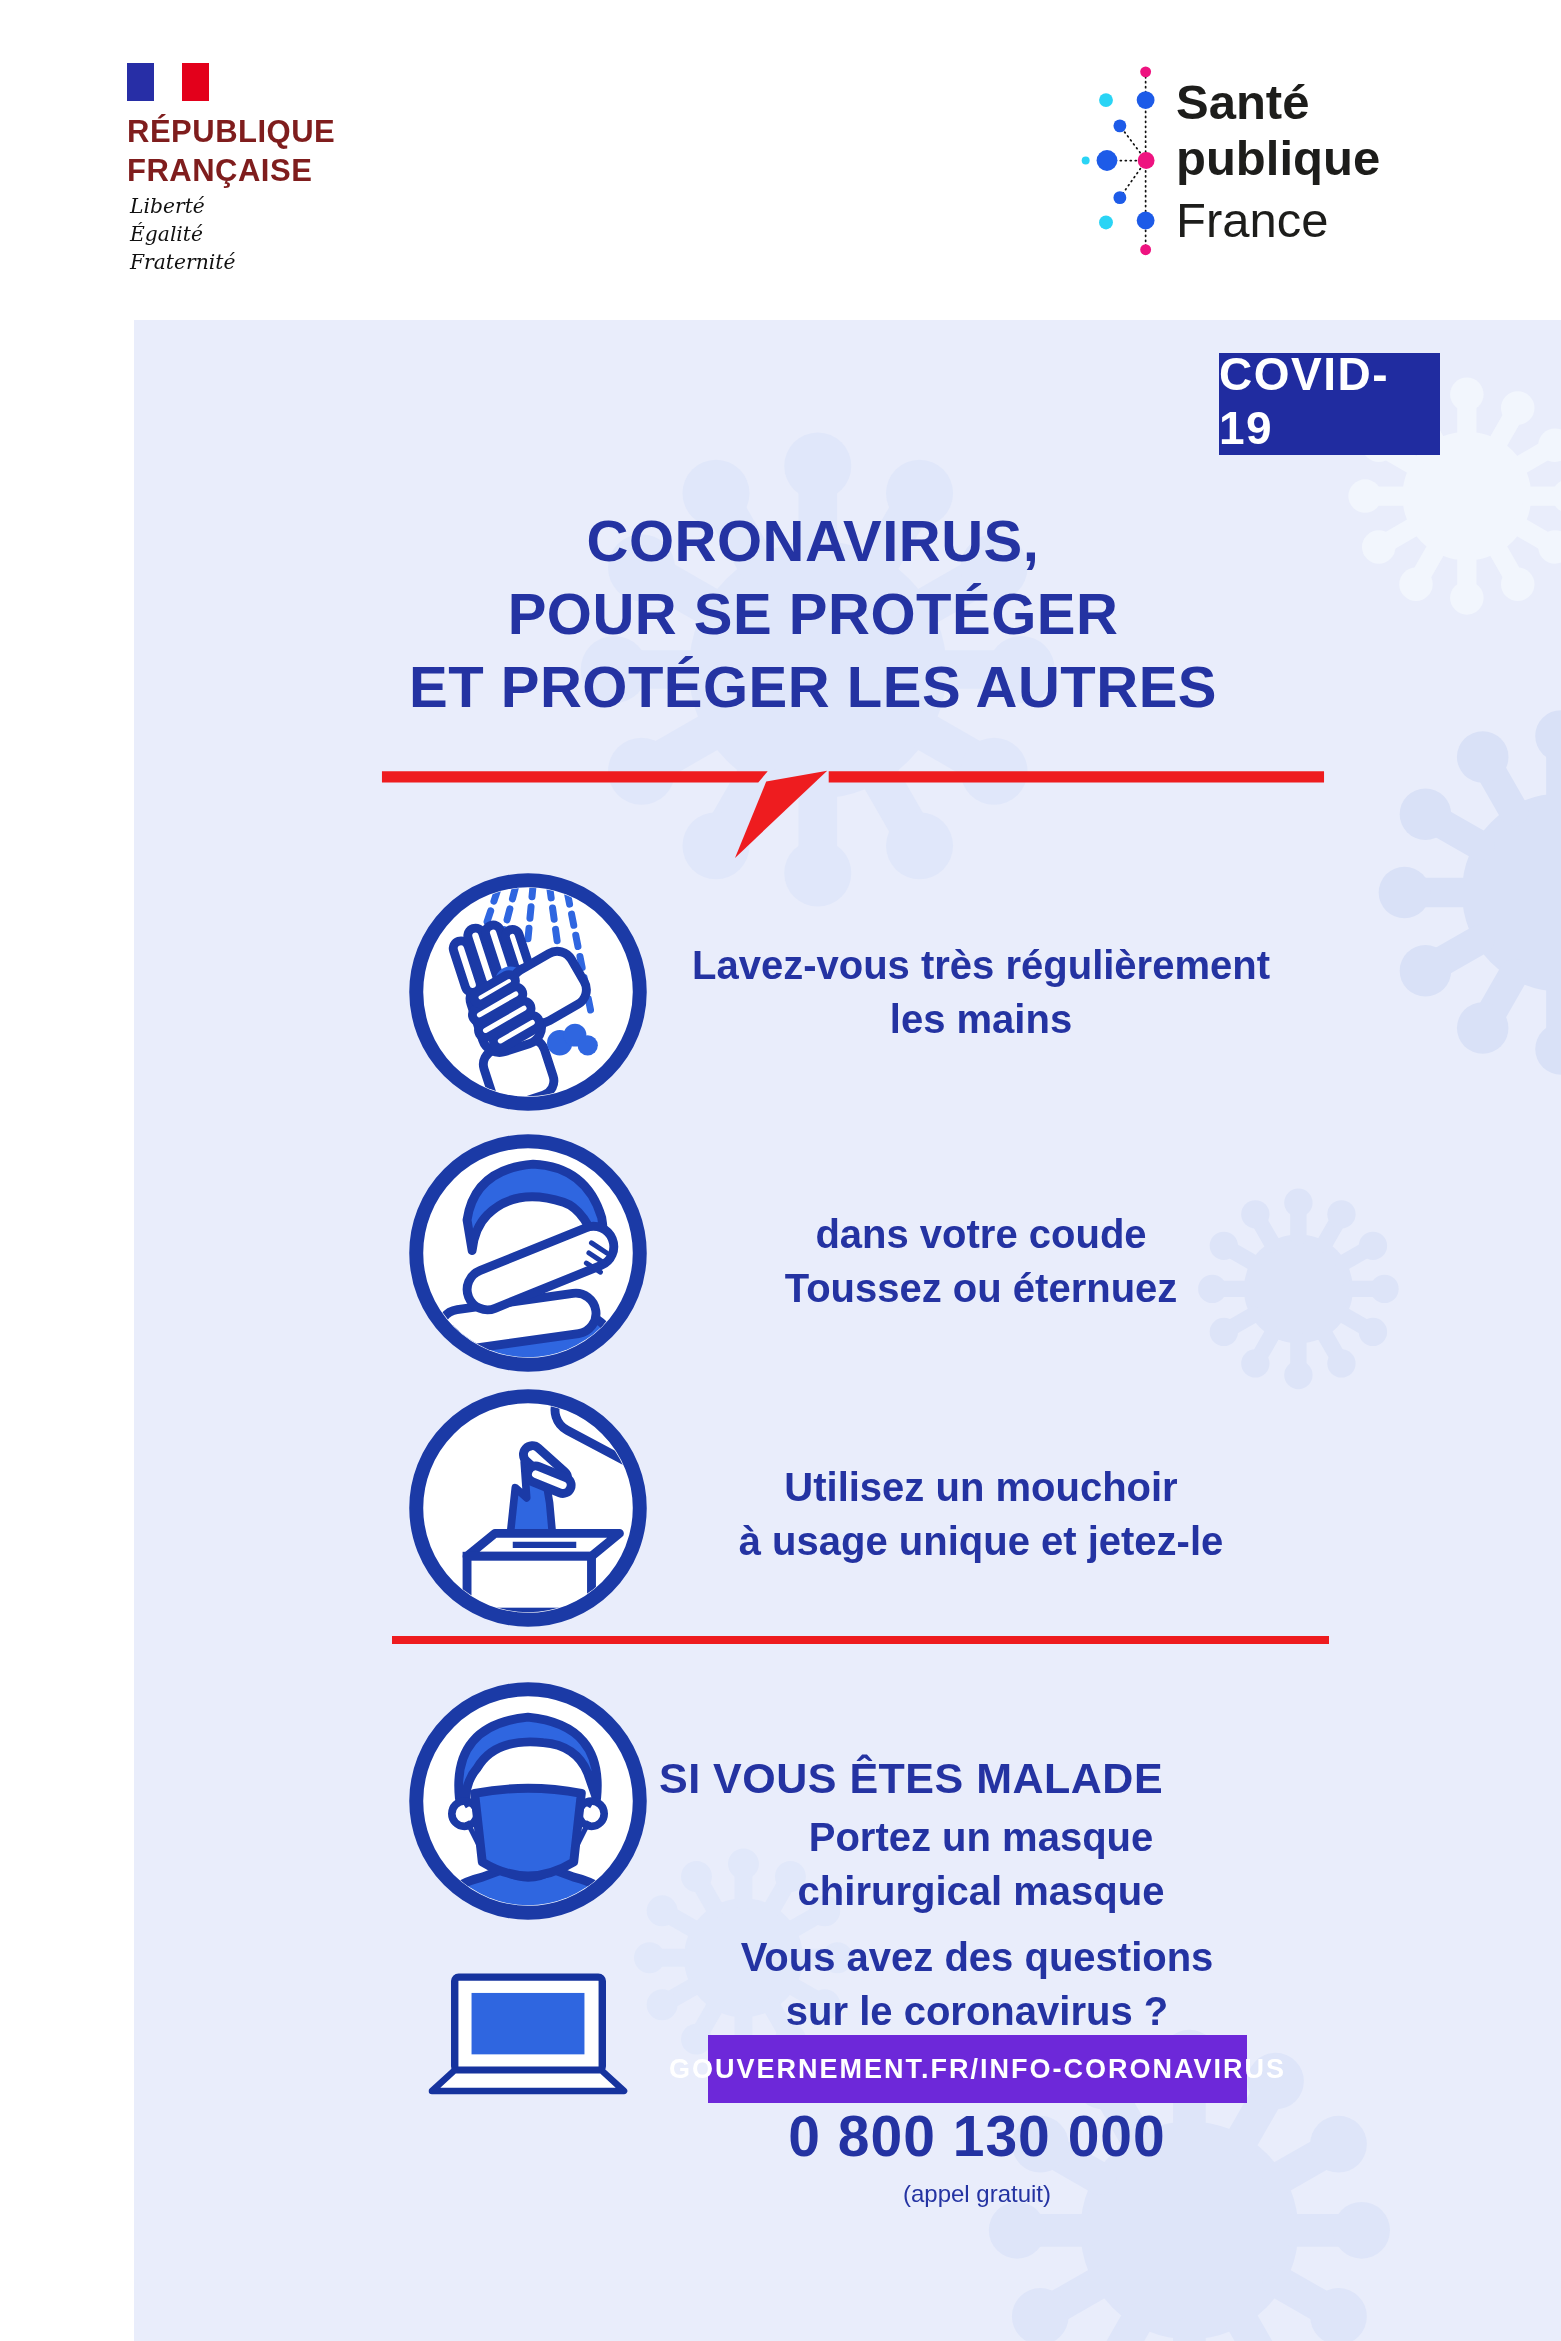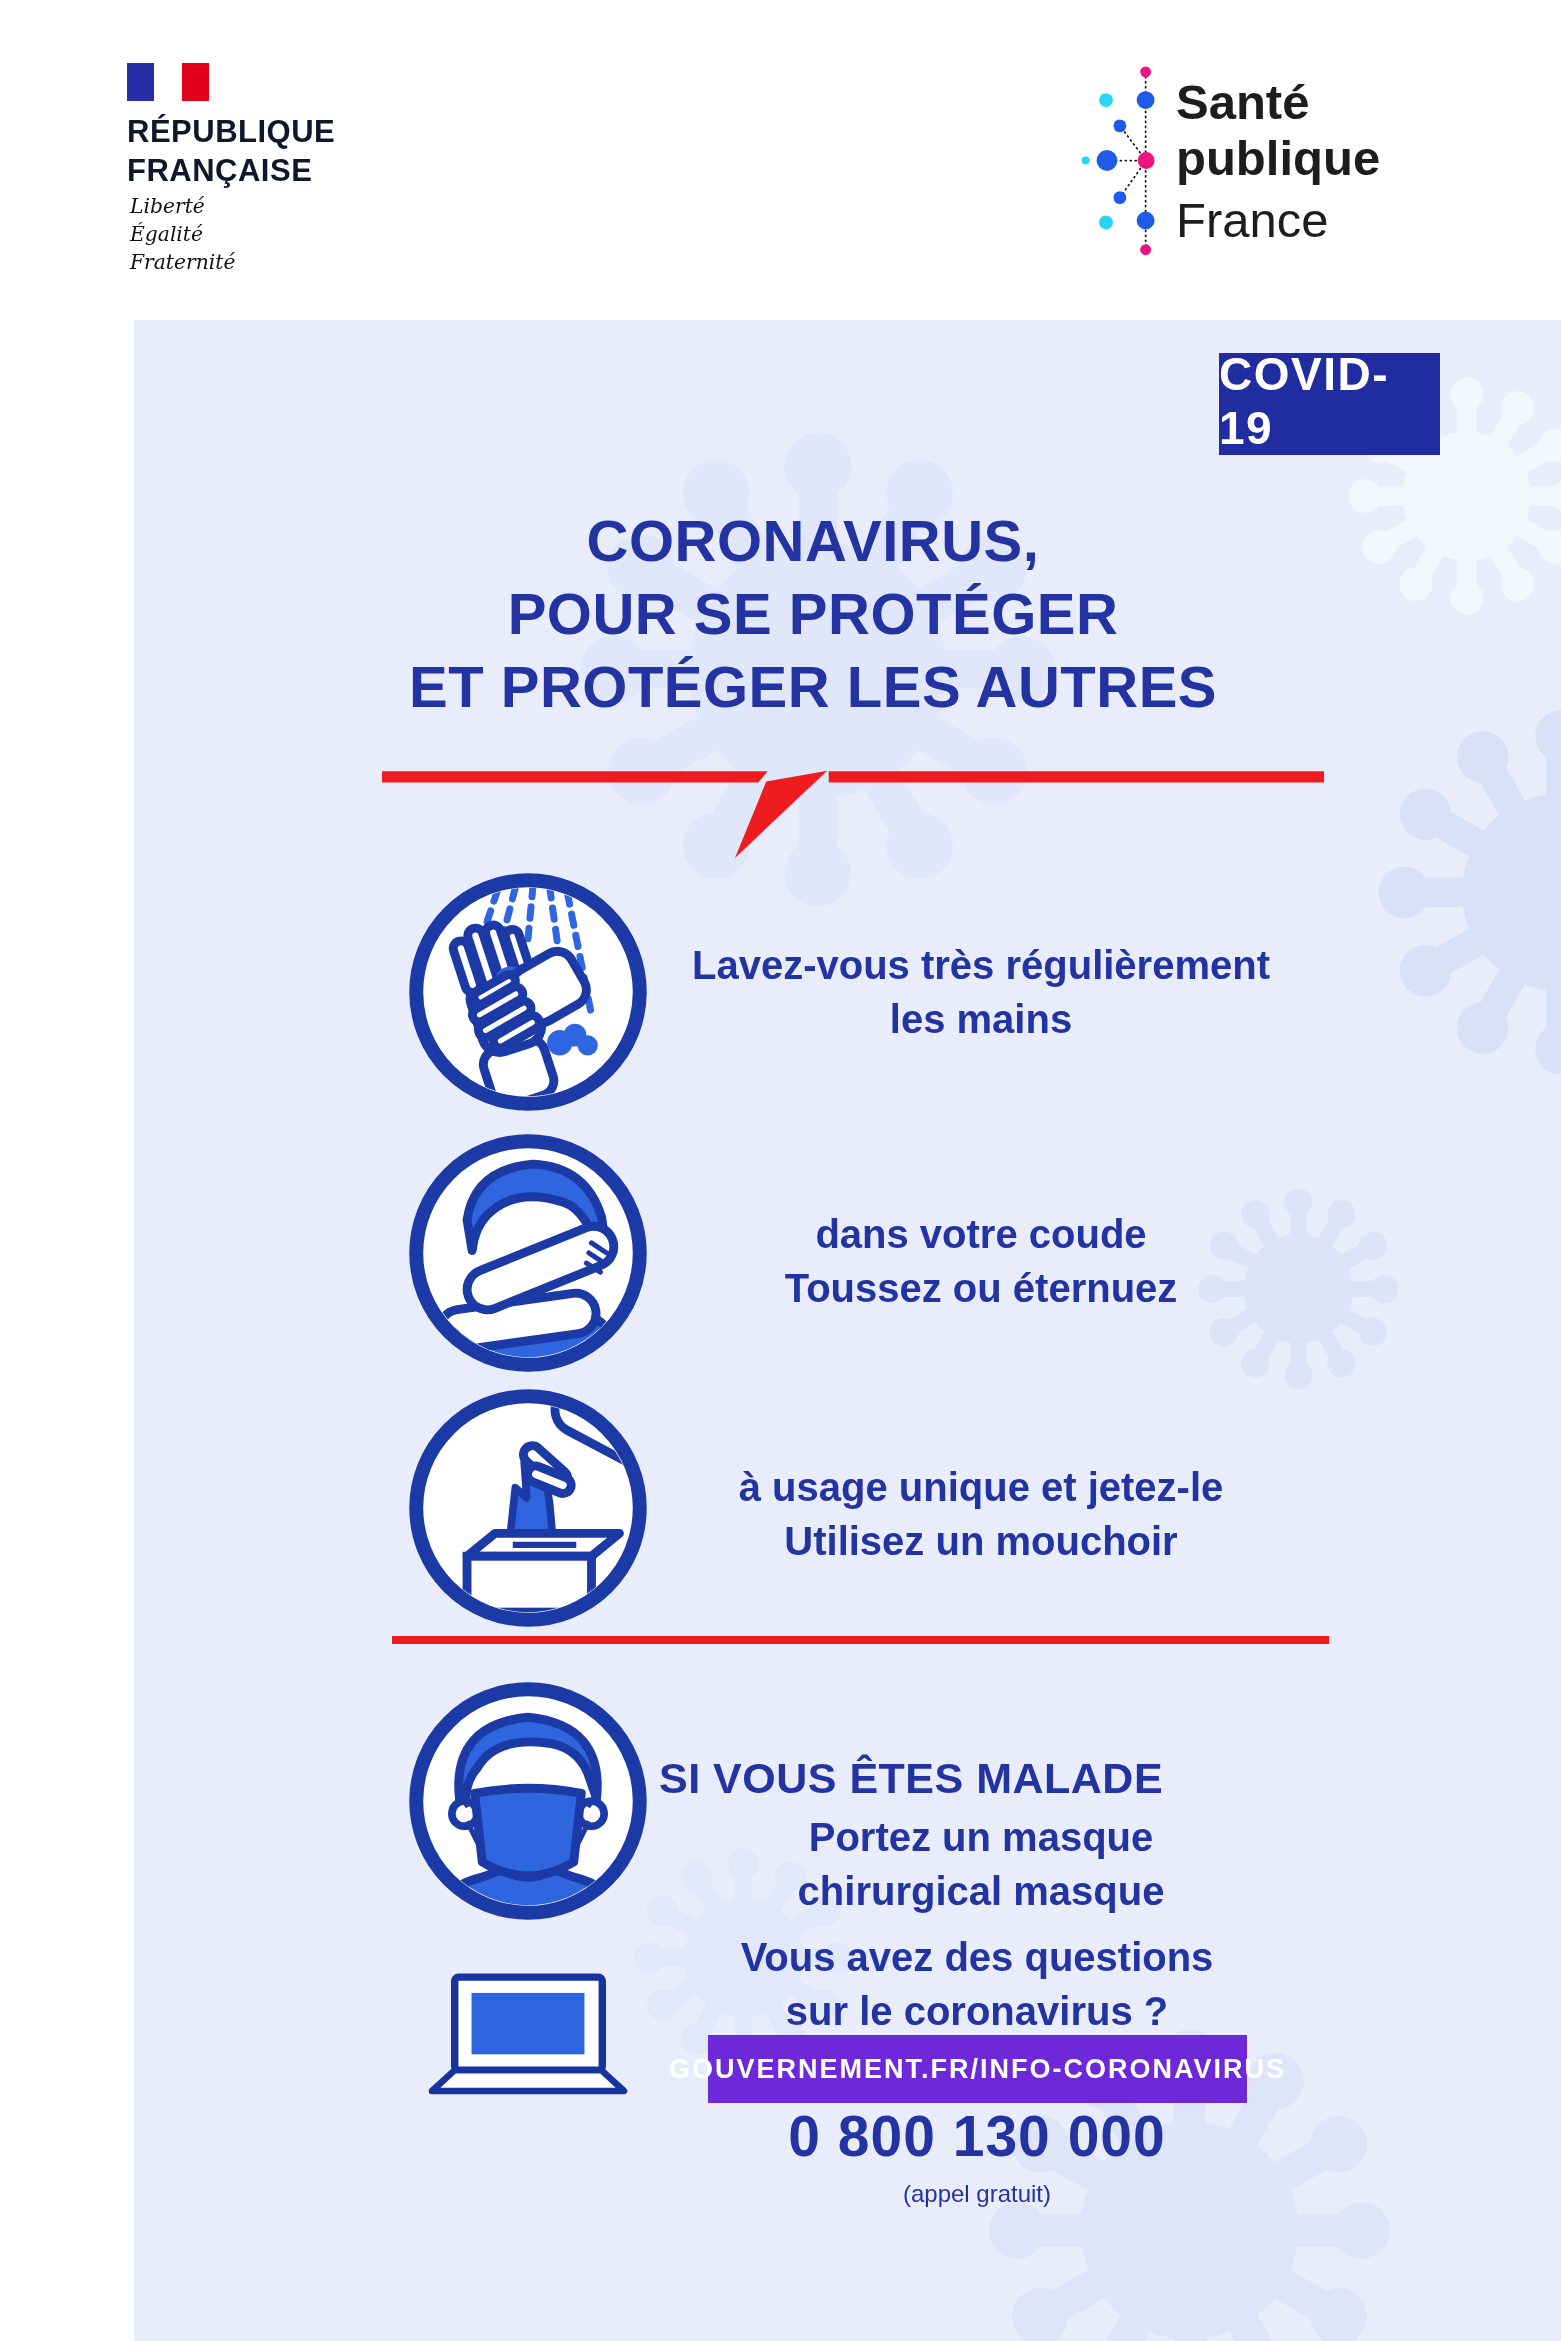--- a/index.html
+++ b/index.html
@@ -7,21 +7,21 @@
     width:1561px;height:2342px;background:#ffffff;
     font-family:"Liberation Sans", sans-serif;
     position:relative;overflow:hidden;
   }
   .abs{position:absolute;}
 
   
   #rf-flag{left:127px;top:63px;width:82px;height:38px;display:flex;}
   #rf-flag .stripe{flex:1;height:100%;}
   #rf-name{left:127px;top:112px;font-size:31px;line-height:39px;font-weight:700;
-    color:#0f172a;letter-spacing:0.5px;}
+    color:#7f1d1d;letter-spacing:0.5px;}
   #rf-motto{left:130px;top:192px;font-family:"DejaVu Serif", serif;font-style:italic;
     font-size:20.3px;line-height:28px;color:#111;}
   #spf-net{left:1075px;top:53px;width:169px;height:218px;}
   #spf-text{left:1176px;top:74px;color:#1d1d1b;}
   #spf-text .w{position:absolute;left:0;font-size:49px;font-weight:700;white-space:nowrap;}
   #spf-text .w3{font-weight:400;}
 
   
   #panel{left:134px;top:320px;width:1427px;height:2022px;background:#e9edfb;overflow:hidden;}
   #decor{position:absolute;left:0;top:0;}
@@ -249,22 +249,22 @@
       <rect x="118" y="16" width="92" height="36" rx="18" transform="rotate(28 160 35)"></rect>
       <rect x="96" y="50" width="42" height="14" rx="7" transform="rotate(42 102 58)"></rect>
       <rect x="100" y="66" width="36" height="13" rx="6.5" transform="rotate(22 104 72)"></rect>
     </g>
     <polygon points="52,138 74,120 172,120 150,138" fill="#ffffff" stroke="#1b3aa6" stroke-width="7" stroke-linejoin="round"></polygon>
     <rect x="52" y="138" width="98" height="44" fill="#ffffff" stroke="#1b3aa6" stroke-width="7"></rect>
     <line x1="88" y1="129" x2="138" y2="129" stroke="#1b3aa6" stroke-width="5"></line>
   </g>
 </svg>
 <div class="tip-text" id="tip3-text">
+  <div>Utilisez un mouchoir</div>
   <div>à usage unique et jetez-le</div>
-  <div>Utilisez un mouchoir</div>
 </div>
 
 <div class="abs red-divider"></div>
 
 <svg class="tip-icon" id="icon-mask" viewBox="0 0 200 200">
   <clipPath id="c4">
       <circle cx="100" cy="100" r="82"></circle>
     </clipPath>
   <circle cx="100" cy="100" r="88" fill="#ffffff" stroke="#1b3aa6" stroke-width="11"></circle>
   <g clip-path="url(#c4)">

